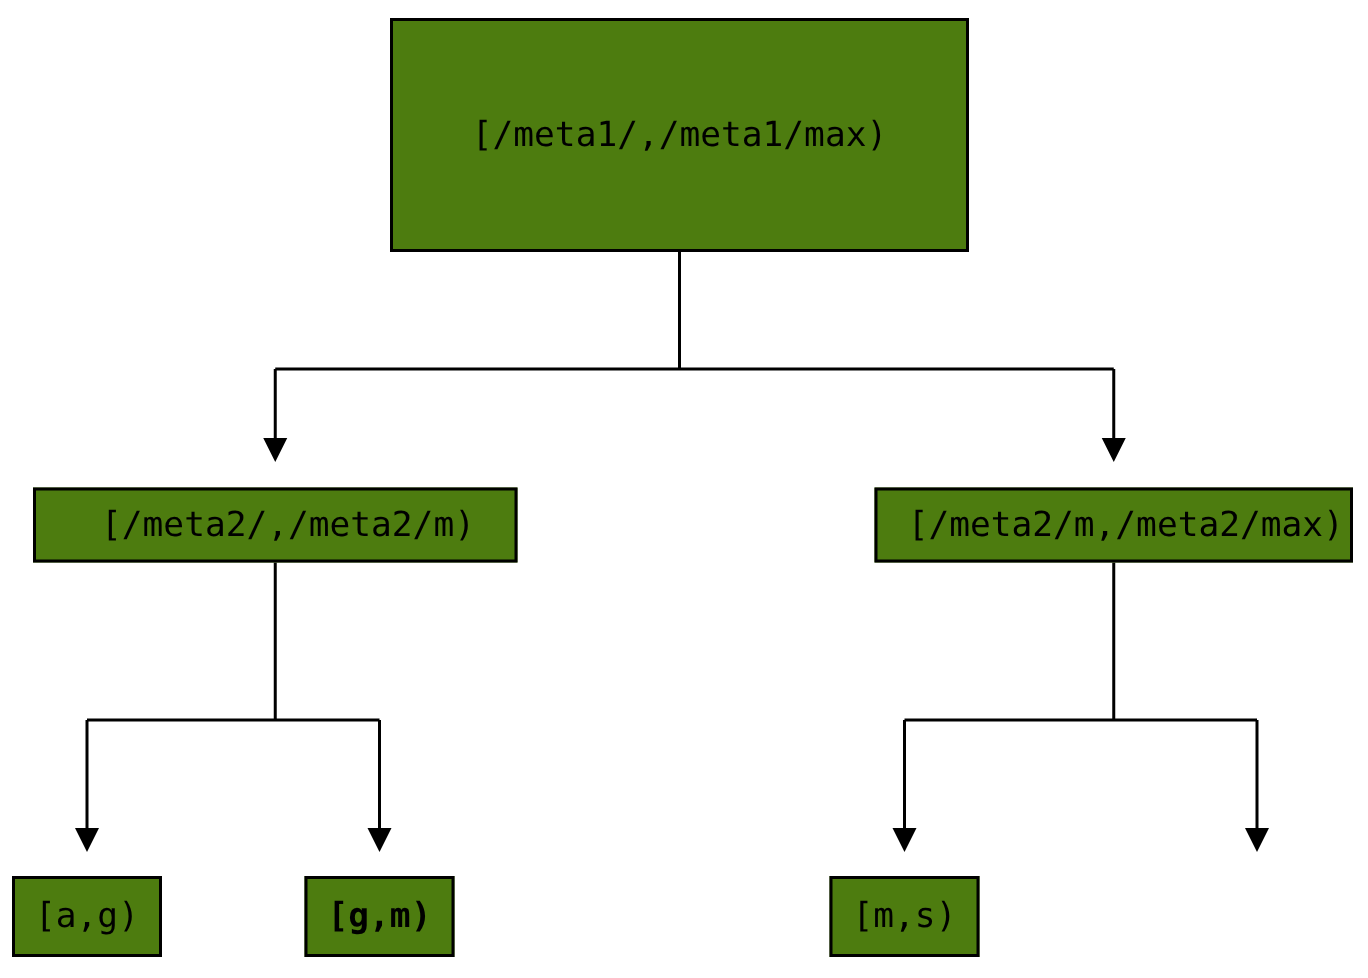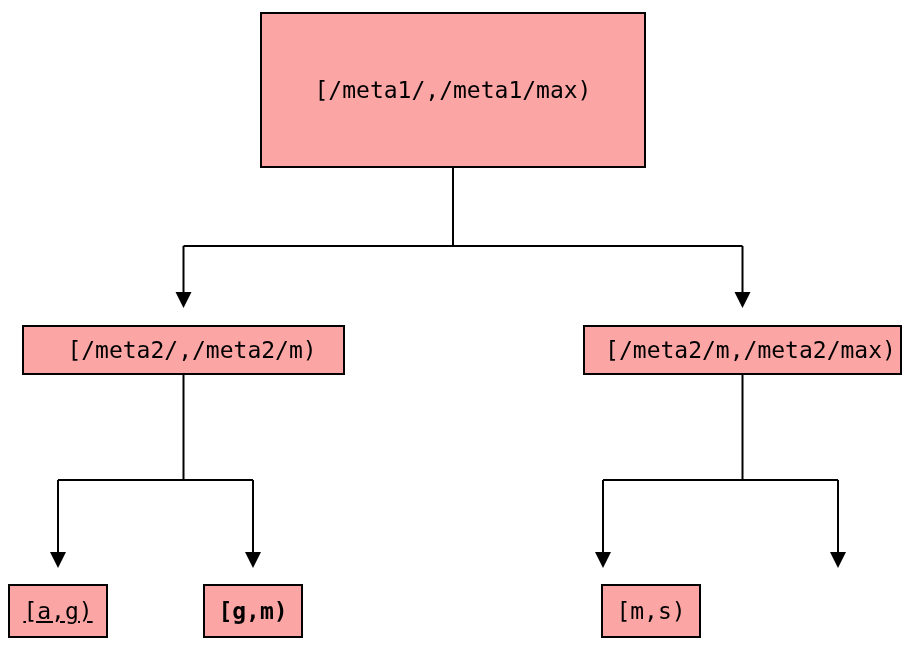--- a/index.html
+++ b/index.html
@@ -28,34 +28,34 @@
     fill: none;
   }
   .edges polygon {
     fill: #000000;
     stroke: none;
   }
   .node {
     position: absolute;
     box-sizing: border-box;
     border: 2px solid #000000;
-    background: #fca5a5;
+    background: #4d7c0f;
     display: flex;
     align-items: center;
     justify-content: center;
     color: #000000;
     font-size: 23px;
     white-space: nowrap;
   }
   .node-root   { left: 260px; top: 12px;  width: 386px; height: 156px; }
   .node-l1a    { left: 22px;  top: 325px; width: 323px; height: 50px; padding-left: 17px; }
   .node-l1b    { left: 583px; top: 325px; width: 319px; height: 50px; padding-left: 16px; }
-  .node-leaf1  { left: 8px;   top: 584px; width: 100px; height: 54px; text-decoration: underline; }
+  .node-leaf1  { left: 8px;   top: 584px; width: 100px; height: 54px; }
   .node-leaf2  { left: 203px; top: 584px; width: 100px; height: 54px; font-weight: bold; }
-  .node-leaf3  { left: 553px; top: 584px; width: 100px; height: 54px; margin-left: 48px; }
+  .node-leaf3  { left: 553px; top: 584px; width: 100px; height: 54px; }
   .node-leaf4  { left: 778px; top: 584px; width: 120px; height: 54px; }
 </style>
 </head>
 <body>
 
 <div class="canvas">
 
   <svg class="edges" viewBox="0 0 912 652" xmlns="http://www.w3.org/2000/svg">
 
     <g>

